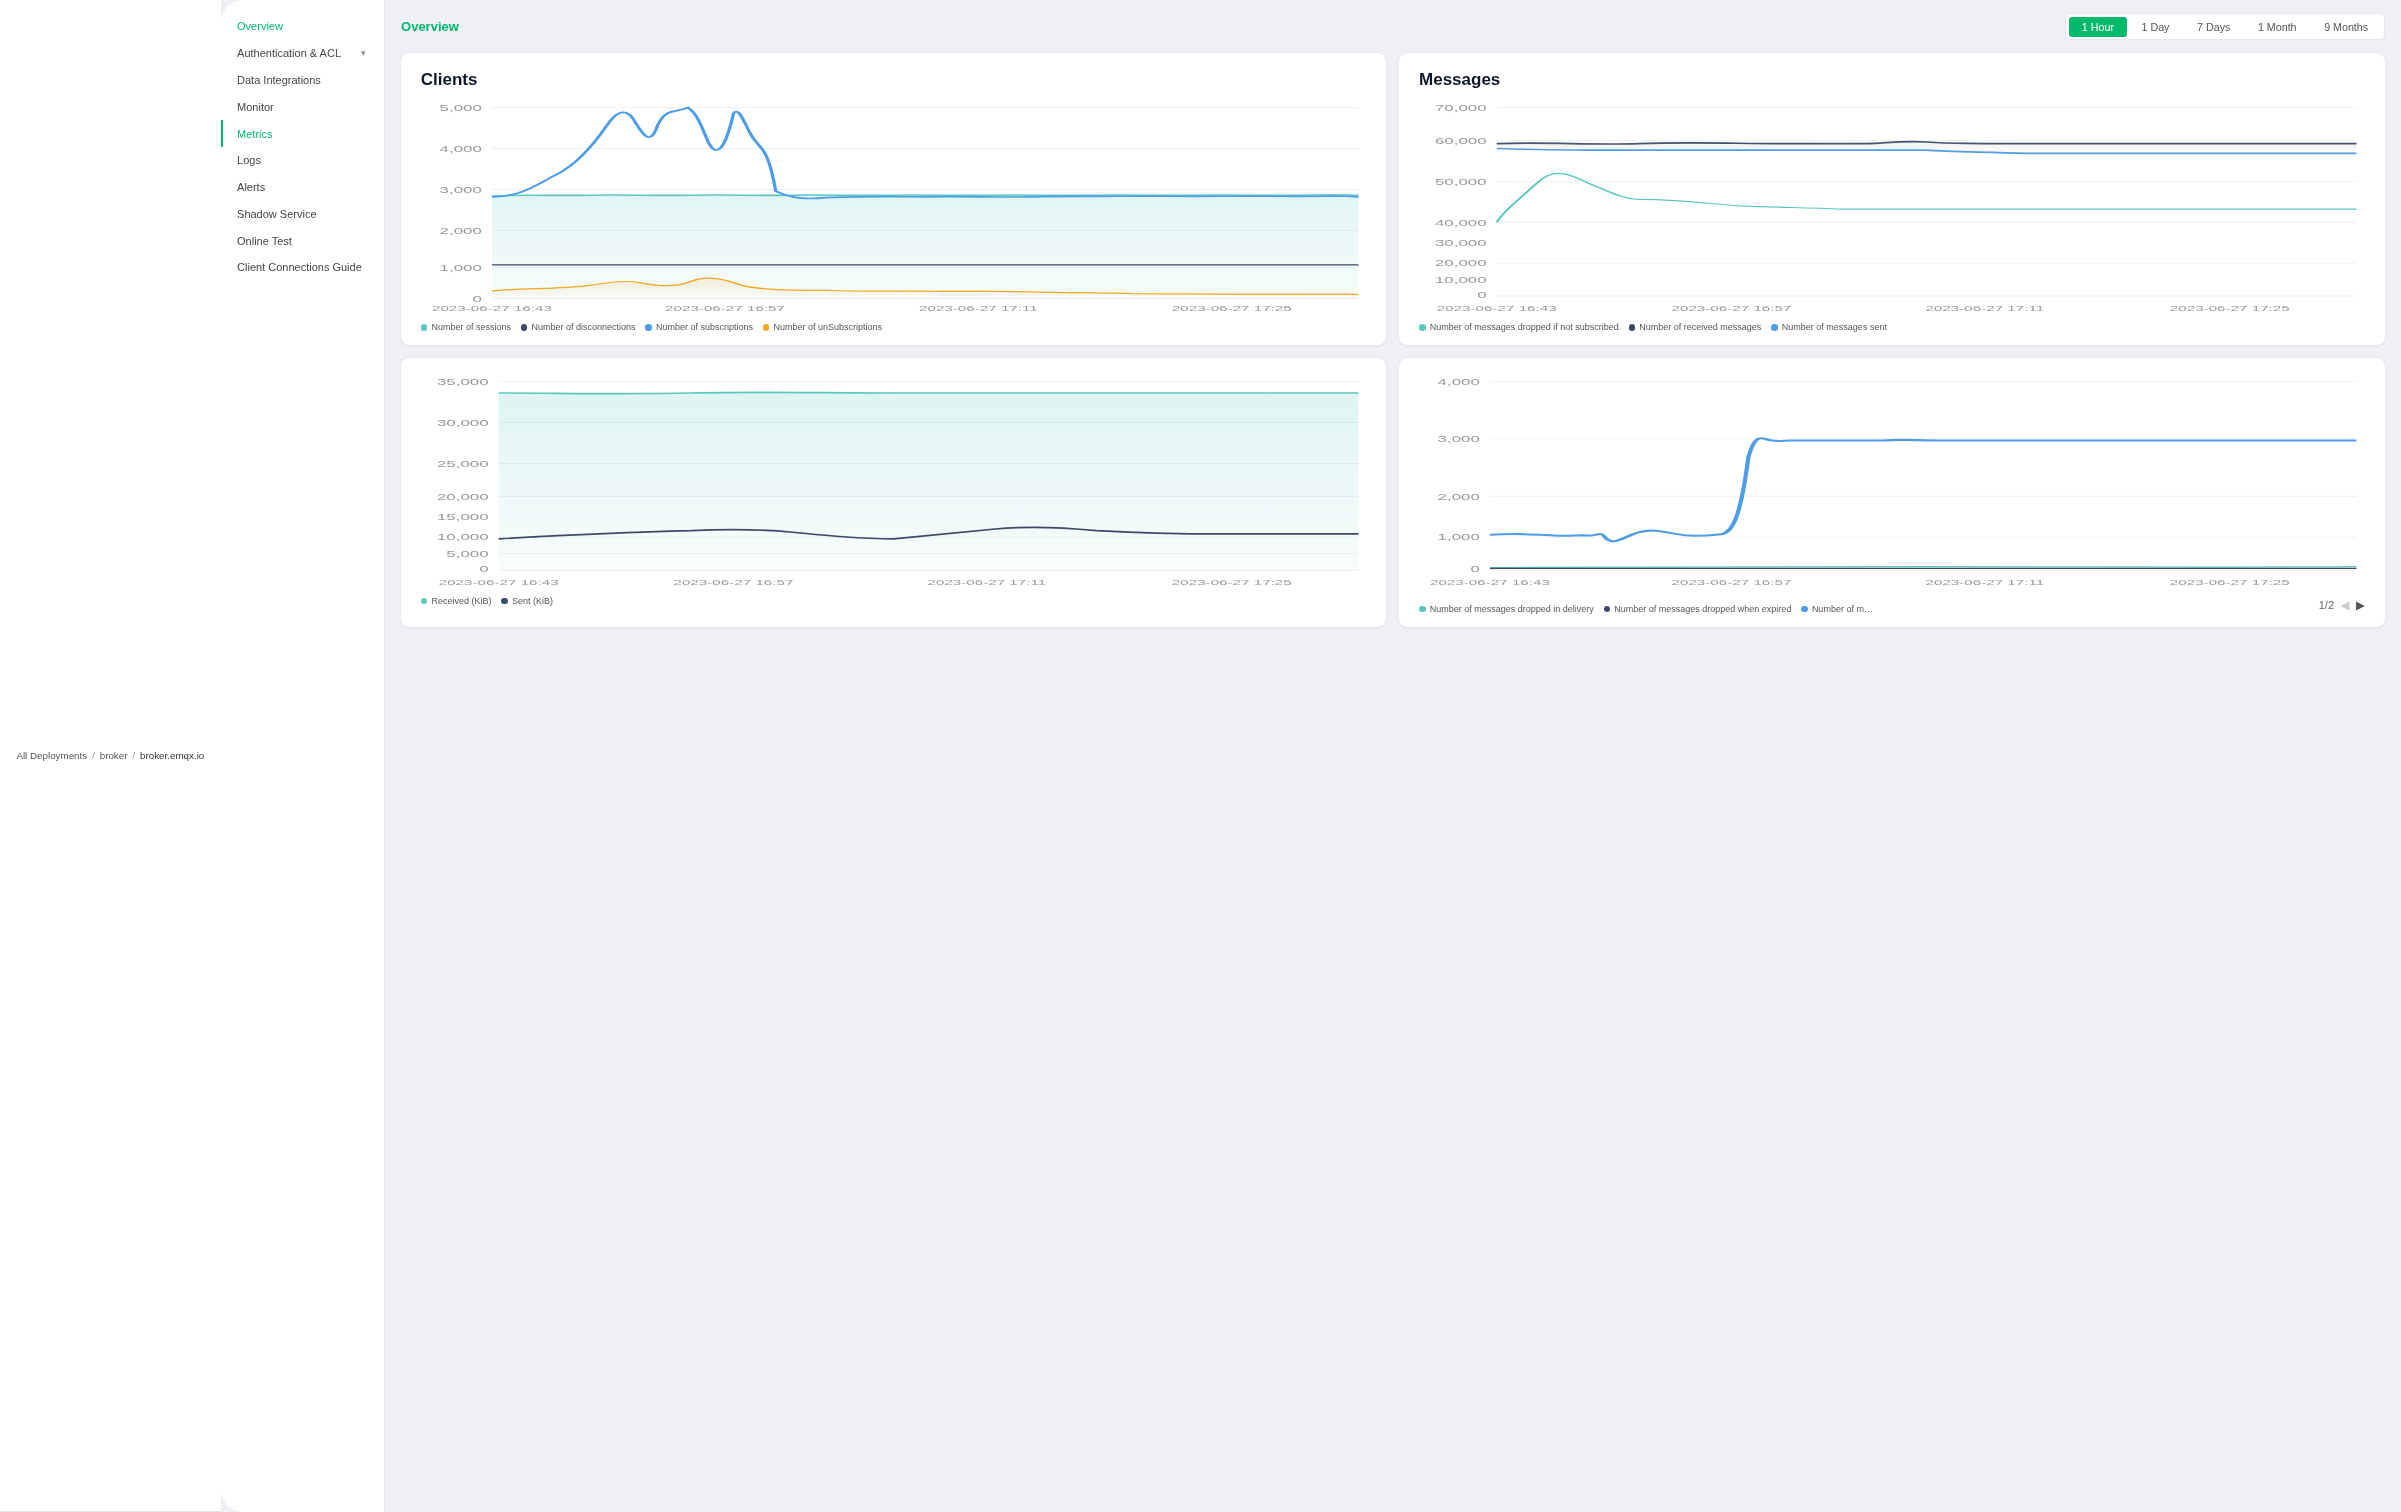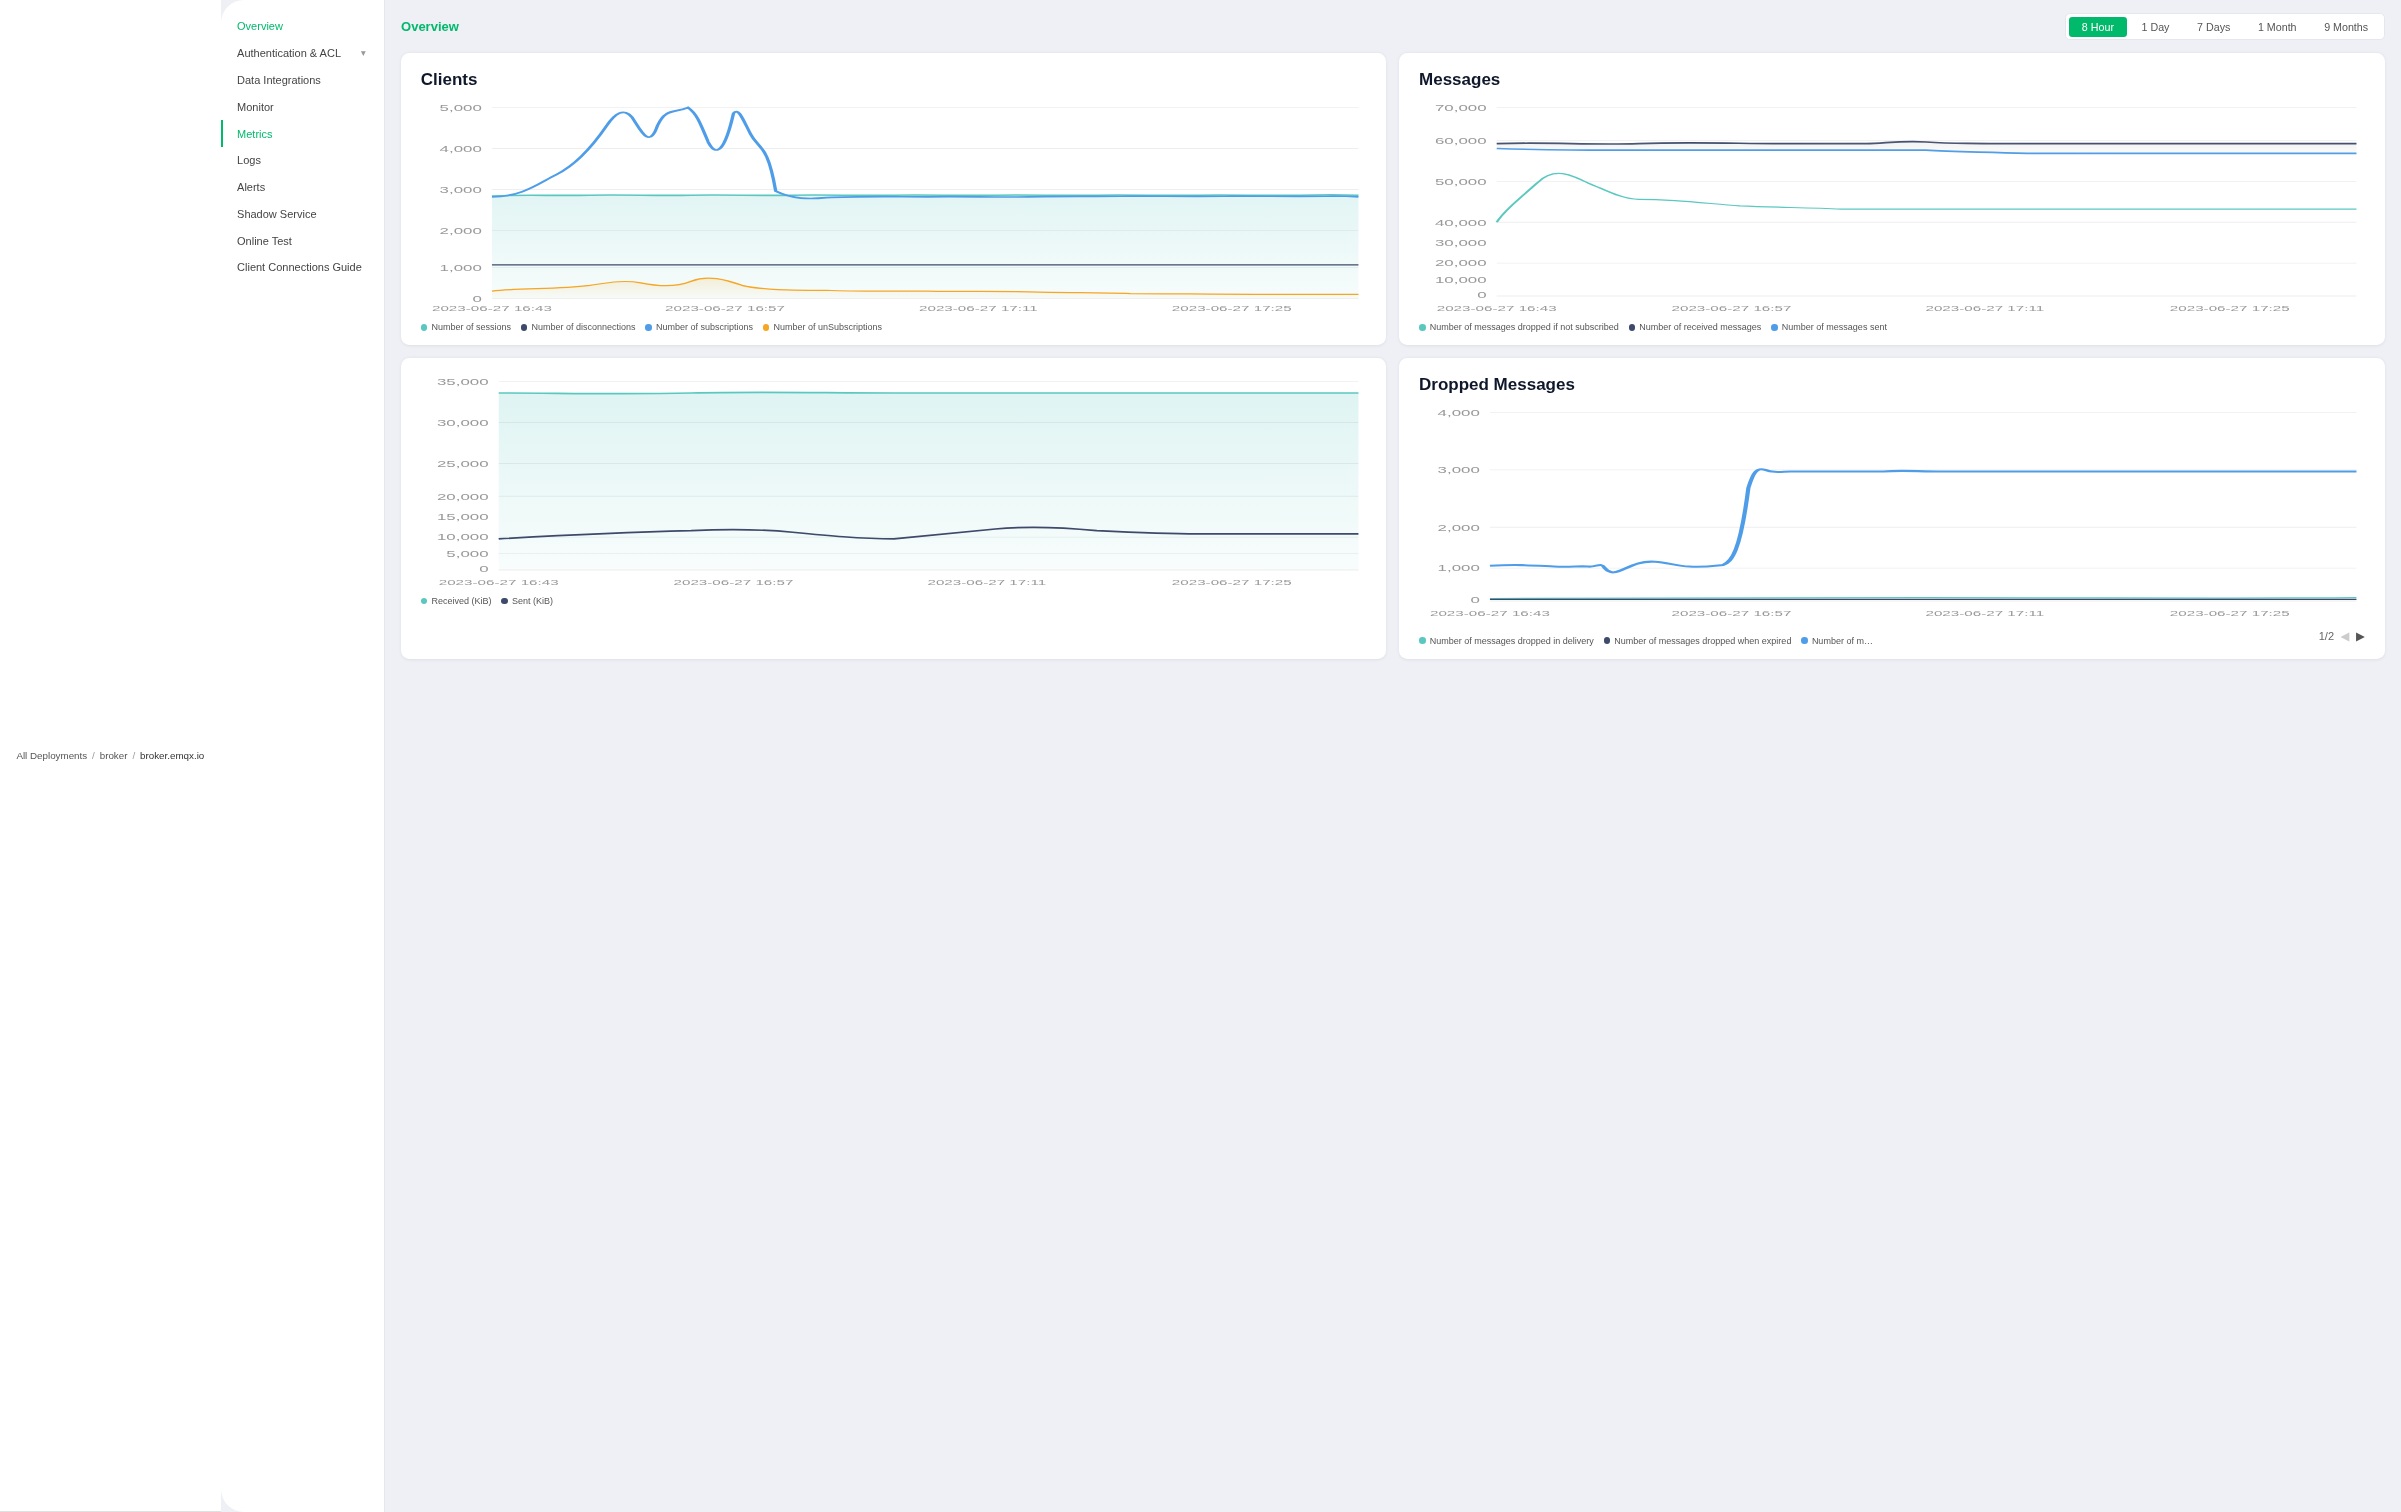--- a/index.html
+++ b/index.html
@@ -206,21 +206,21 @@
       <div class="sidebar-item">
         <span>Client Connections Guide</span>
       </div>
     </nav>
 
     <div class="content-area">
 
       <div class="content-header">
         <span class="page-title">Overview</span>
         <div class="time-filter">
-          <button class="time-btn active">8 Hour</button>
+          <button class="time-btn active">1 Hour</button>
           <button class="time-btn">1 Day</button>
           <button class="time-btn">7 Days</button>
           <button class="time-btn">1 Month</button>
           <button class="time-btn">9 Months</button>
         </div>
       </div>
 
       <div class="charts-grid">
 
         <div class="chart-card">
@@ -392,21 +392,20 @@
               <span>Received (KiB)</span>
             </div>
             <div class="legend-item">
               <div class="legend-dot" style="background:#3d4a6b;"></div>
               <span>Sent (KiB)</span>
             </div>
           </div>
         </div>
 
         <div class="chart-card">
-          <div class="chart-title">Dropped Messages</div>
           <div class="chart-area">
             <svg width="100%" height="100%" viewBox="0 0 560 260" preserveAspectRatio="none" style="font-size:14px">
 
               <text x="36" y="12" font-size="10" fill="#999" text-anchor="end">4,000</text>
               <text x="36" y="82" font-size="10" fill="#999" text-anchor="end">3,000</text>
               <text x="36" y="152" font-size="10" fill="#999" text-anchor="end">2,000</text>
               <text x="36" y="202" font-size="10" fill="#999" text-anchor="end">1,000</text>
               <text x="36" y="241" font-size="10" fill="#999" text-anchor="end">0</text>
 
               <line x1="42" y1="8" x2="555" y2="8" stroke="#eee" stroke-width="1"></line>

